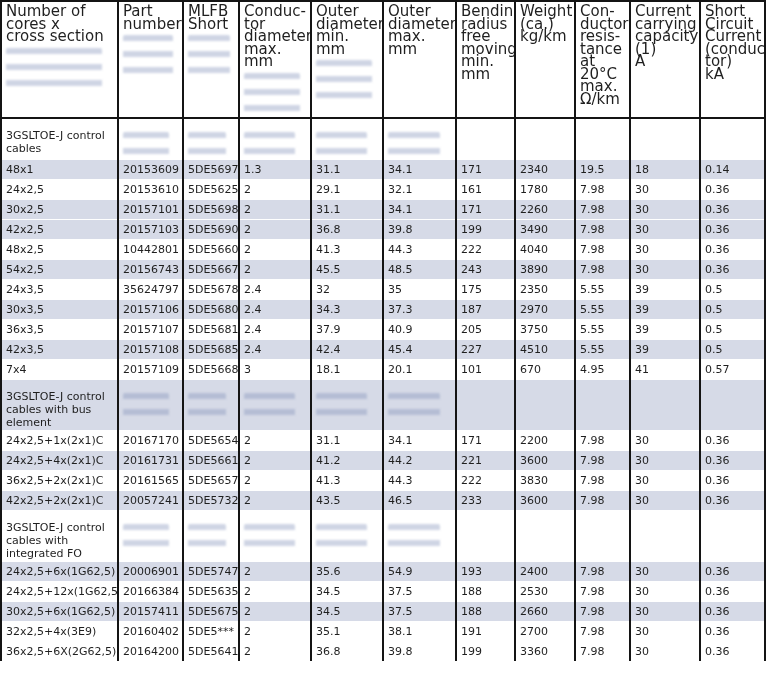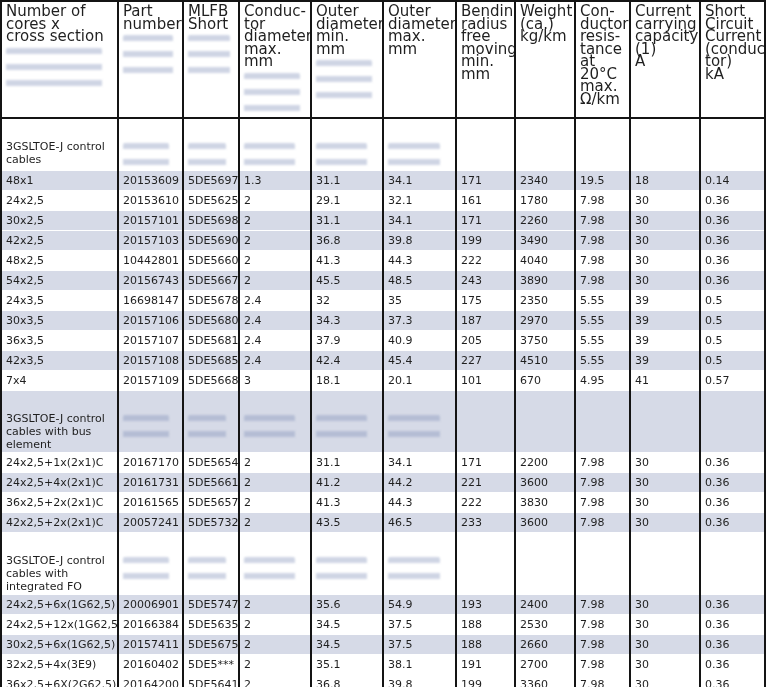--- a/index.html
+++ b/index.html
@@ -39,21 +39,21 @@
     padding:2px 2px 1px 4px;
     height:20px;
     white-space:nowrap;
     border-top:1px solid #ffffff;
   }
   tr.shade td { background:#d6dae7; }
   tr.plain td { background:#ffffff; }
   tr.section-row td {
     white-space:pre-line;
     line-height:13px;
-    padding-top:21px;
+    padding-top:10px;
   }
   tr.sec-h-0 td { height:35px; }
   tr.sec-h-1 td, tr.sec-h-2 td { height:50px; }
   
   .smudge {
     margin-top:5px;
     width:88%;
     height:42px;
     background-image:repeating-linear-gradient(
       to bottom,
@@ -230,21 +230,21 @@
         <td>45.5</td>
         <td>48.5</td>
         <td>243</td>
         <td>3890</td>
         <td>7.98</td>
         <td>30</td>
         <td>0.36</td>
       </tr>
       <tr class="plain">
         <td>24x3,5</td>
-        <td>16698147</td>
+        <td>35624797</td>
         <td>5DE5678</td>
         <td>2.4</td>
         <td>32</td>
         <td>35</td>
         <td>175</td>
         <td>2350</td>
         <td>5.55</td>
         <td>39</td>
         <td>0.5</td>
       </tr>

